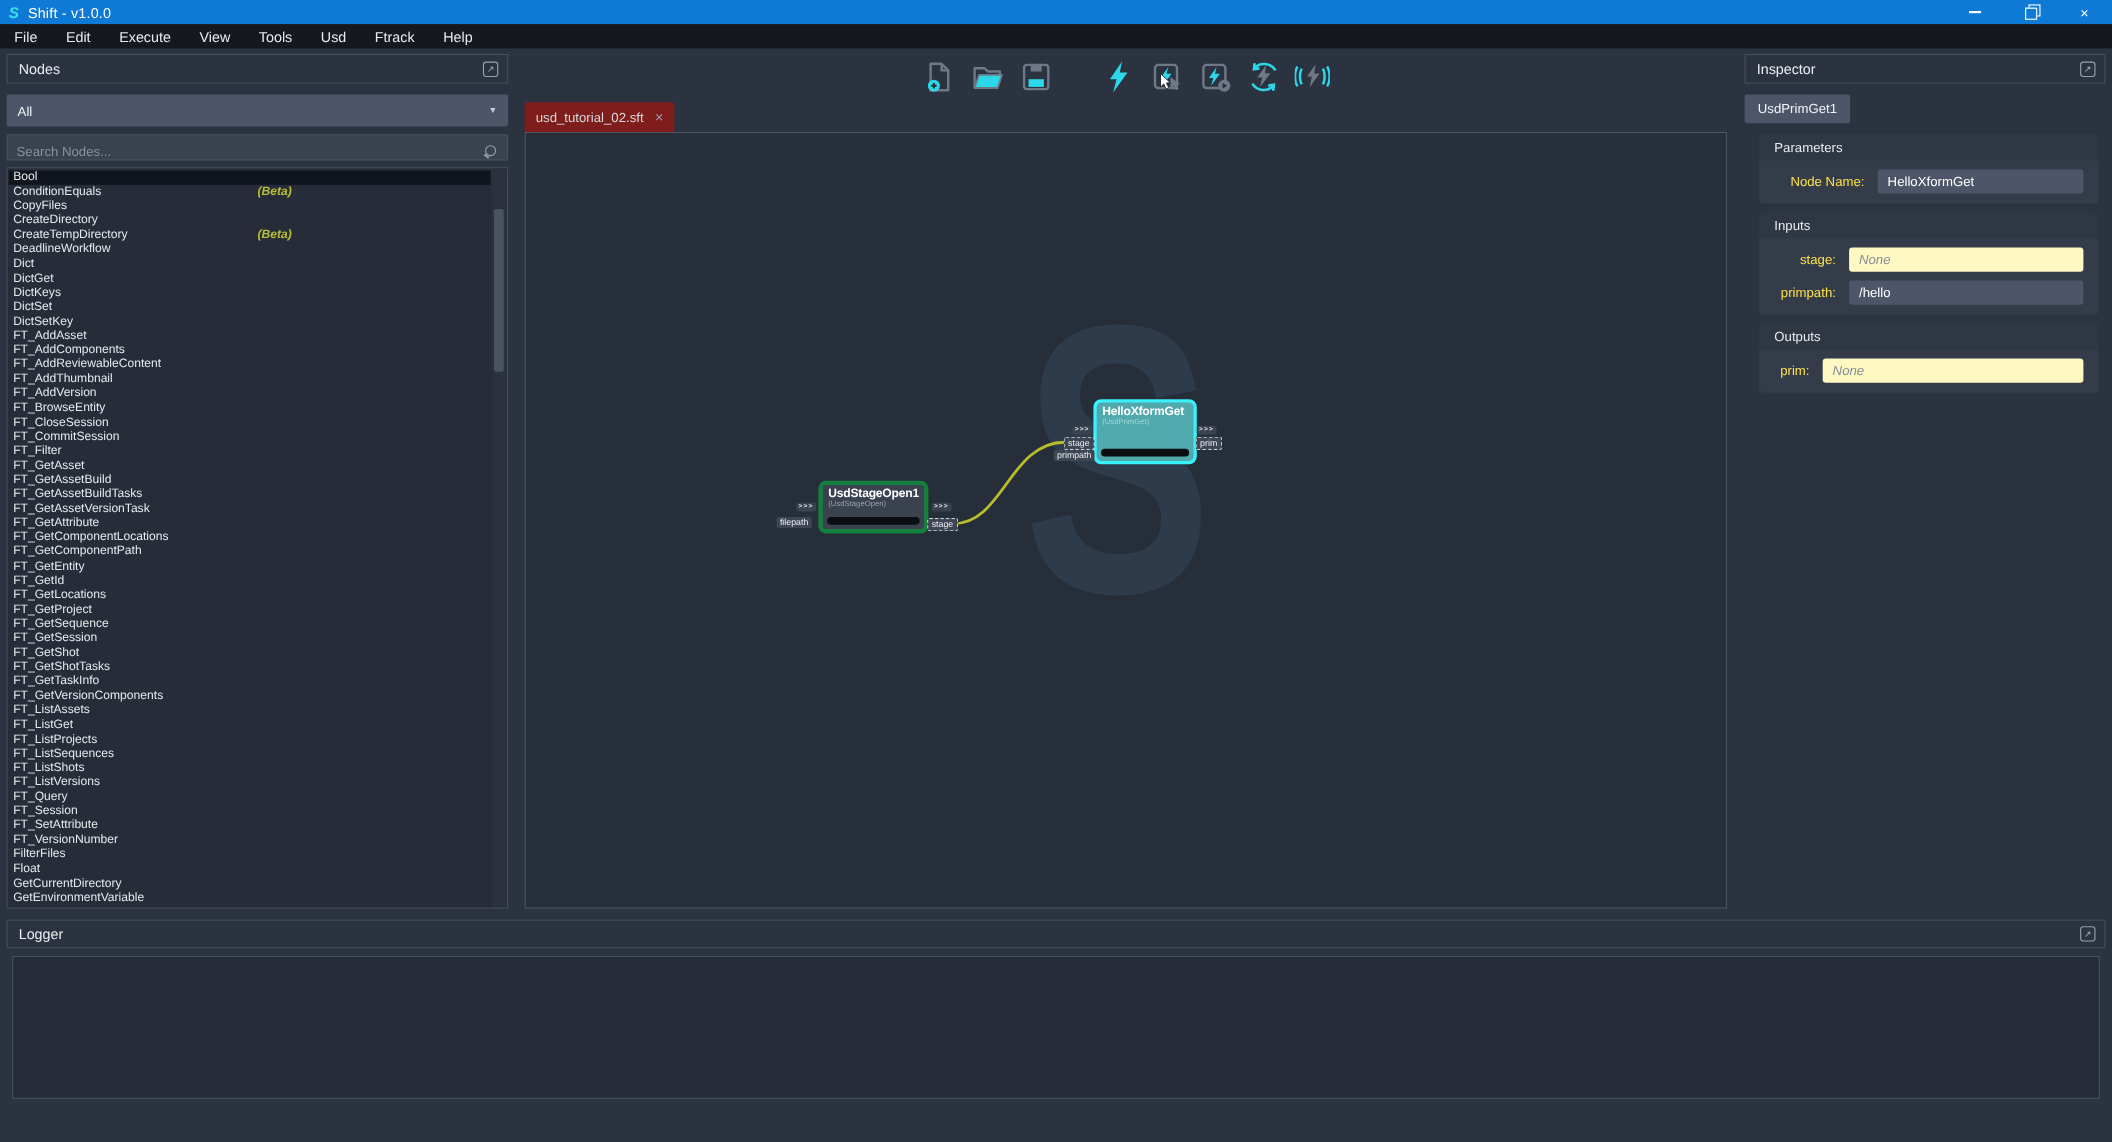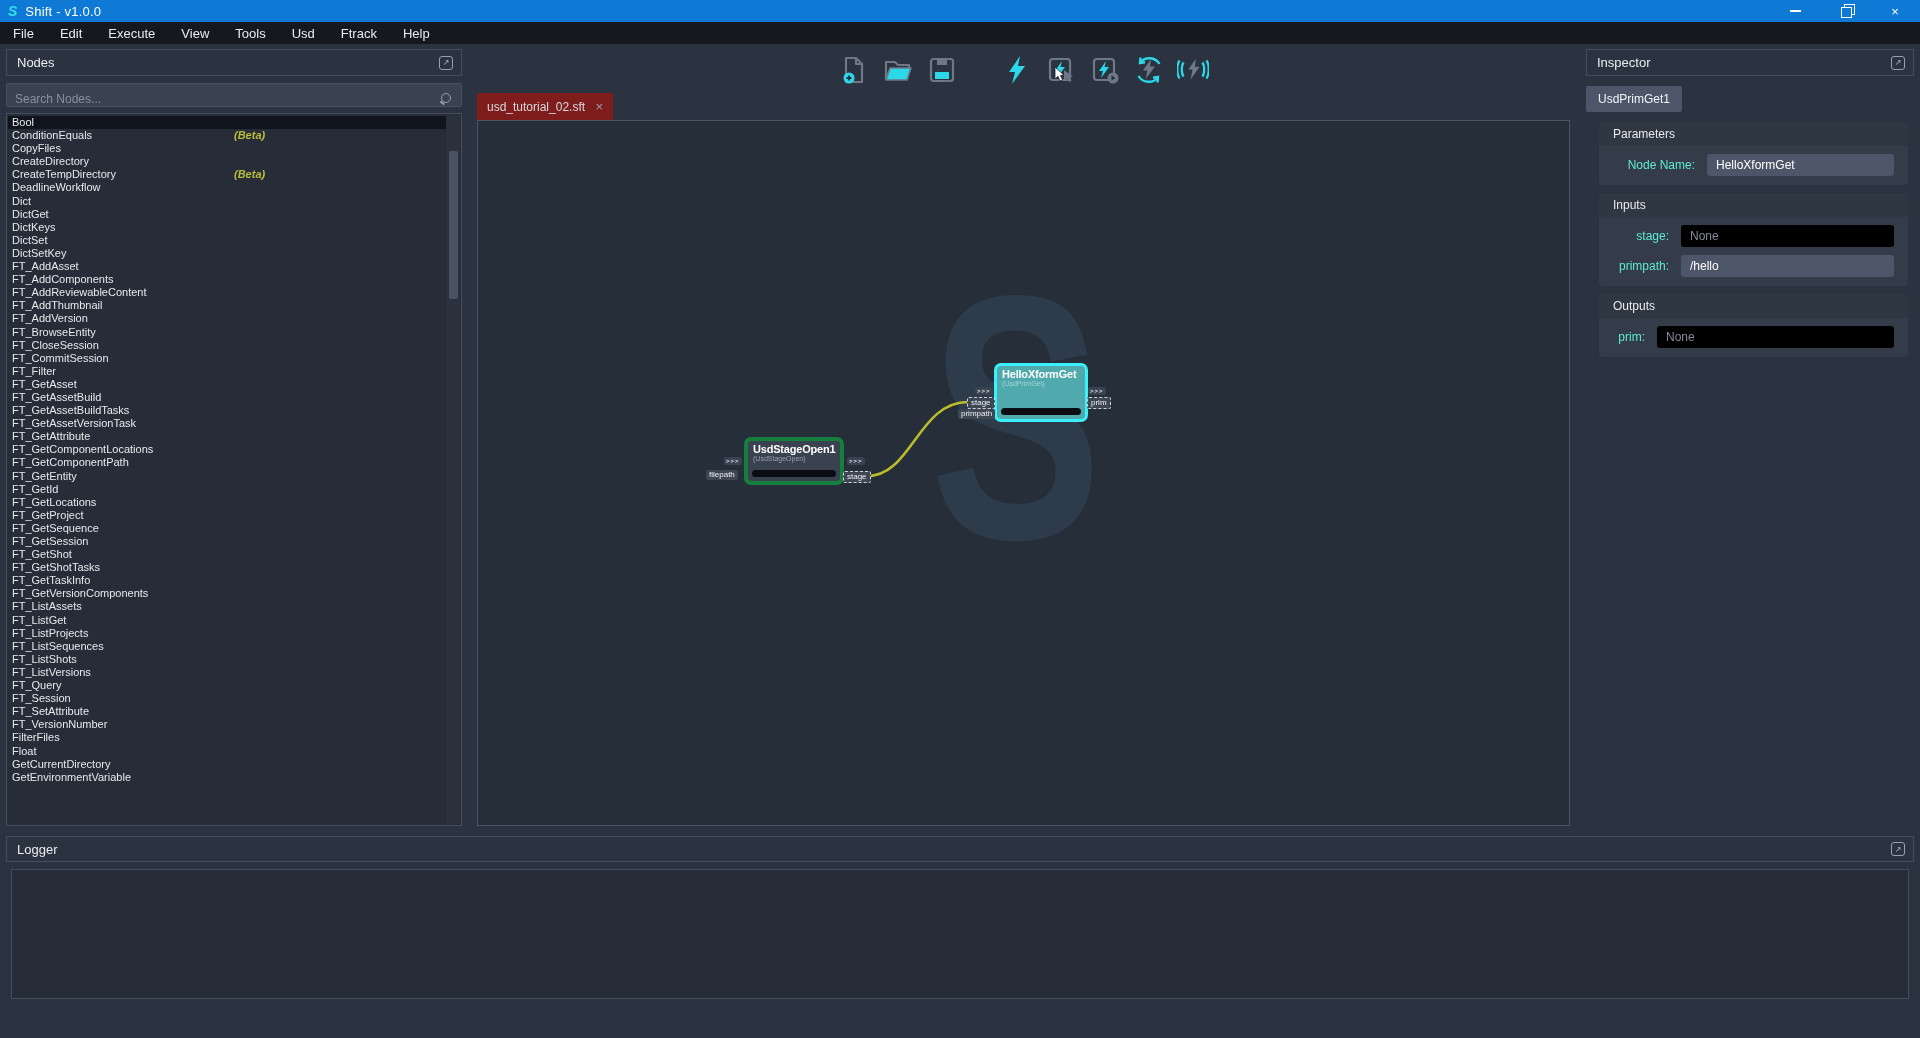--- a/index.html
+++ b/index.html
@@ -85,25 +85,25 @@
 
   
   .right-panel { position:absolute; left:1586px; top:49px; width:328px; height:777px; }
   .chip { display:inline-flex; align-items:center; margin-top:10px; height:26px; background:#4d5669;
           border-radius:2px; padding:0 12px; font-size:12px; color:#f2f4f7;text-align:right; }
   .sections { margin:10px 6px 0 13px; }
   .section { background:#343c49; border-radius:4px; margin-bottom:8px; padding-bottom:9px; }
   .section-header { height:24px; background:#2f3743; border-radius:4px 4px 0 0; display:flex; align-items:center;
                     padding-left:14px; font-size:12px; color:#e8ebef; }
   .prow { display:flex; align-items:center; margin:8px 14px 0 10px; }
-  .plabel { font-size:12px; color:#5eead4; text-align:right; margin-right:12px; flex:none; }
+  .plabel { font-size:12px; color:#fde047; text-align:right; margin-right:12px; flex:none; }
   .lw96 { width:86px; } .lw74 { width:60px; } .lw48 { width:36px; }
   .pfield { flex:1; height:22px; border-radius:3px; display:flex; align-items:center; padding-left:9px; font-size:12px; }
   .pfield.editable { background:#4d5669; color:#fff; }
-  .pfield.readonly { background:#000000; color:#838c98; }
+  .pfield.readonly { background:#fef9c3; color:#838c98;font-style:italic; }
 
   
   .logger-panel { position:absolute; left:6px; top:836px; width:1908px; height:196px; }
   .logger-header { height:26px; }
   .logger-content { margin-top:7px; margin-left:5px; width:1898px; height:130px; background:#262d38; border:1px solid #454e5c; }
   .clear-row { display:flex; justify-content:flex-end; margin-top:8px; padding-right:3px; }
   .clear-btn { background:#3e4654; border:1px solid #5a6472; border-radius:3px; color:#eef1f4;
                font-size:12px; padding:4px 14px; }
 
   svg { display:block; }
@@ -136,20 +136,24 @@
     <span class="menu-item">Usd</span>
     <span class="menu-item">Ftrack</span>
     <span class="menu-item">Help</span>
   </div>
 
 <div class="left-panel">
   <div class="panel-header">
     <span>Nodes</span>
     <span class="float-icon">↗</span>
   </div>
+  <div class="dropdown">
+    <span>All</span>
+    <span class="caret">▼</span>
+  </div>
   <div class="searchbox">
     <span>Search Nodes...</span>
     <span class="mag"></span>
   </div>
   <div class="node-list">
     <div class="list-rows" id="node-list-rows">
         <div class="list-row selected">
           <span class="row-name">Bool</span>
         </div>
         <div class="list-row">

